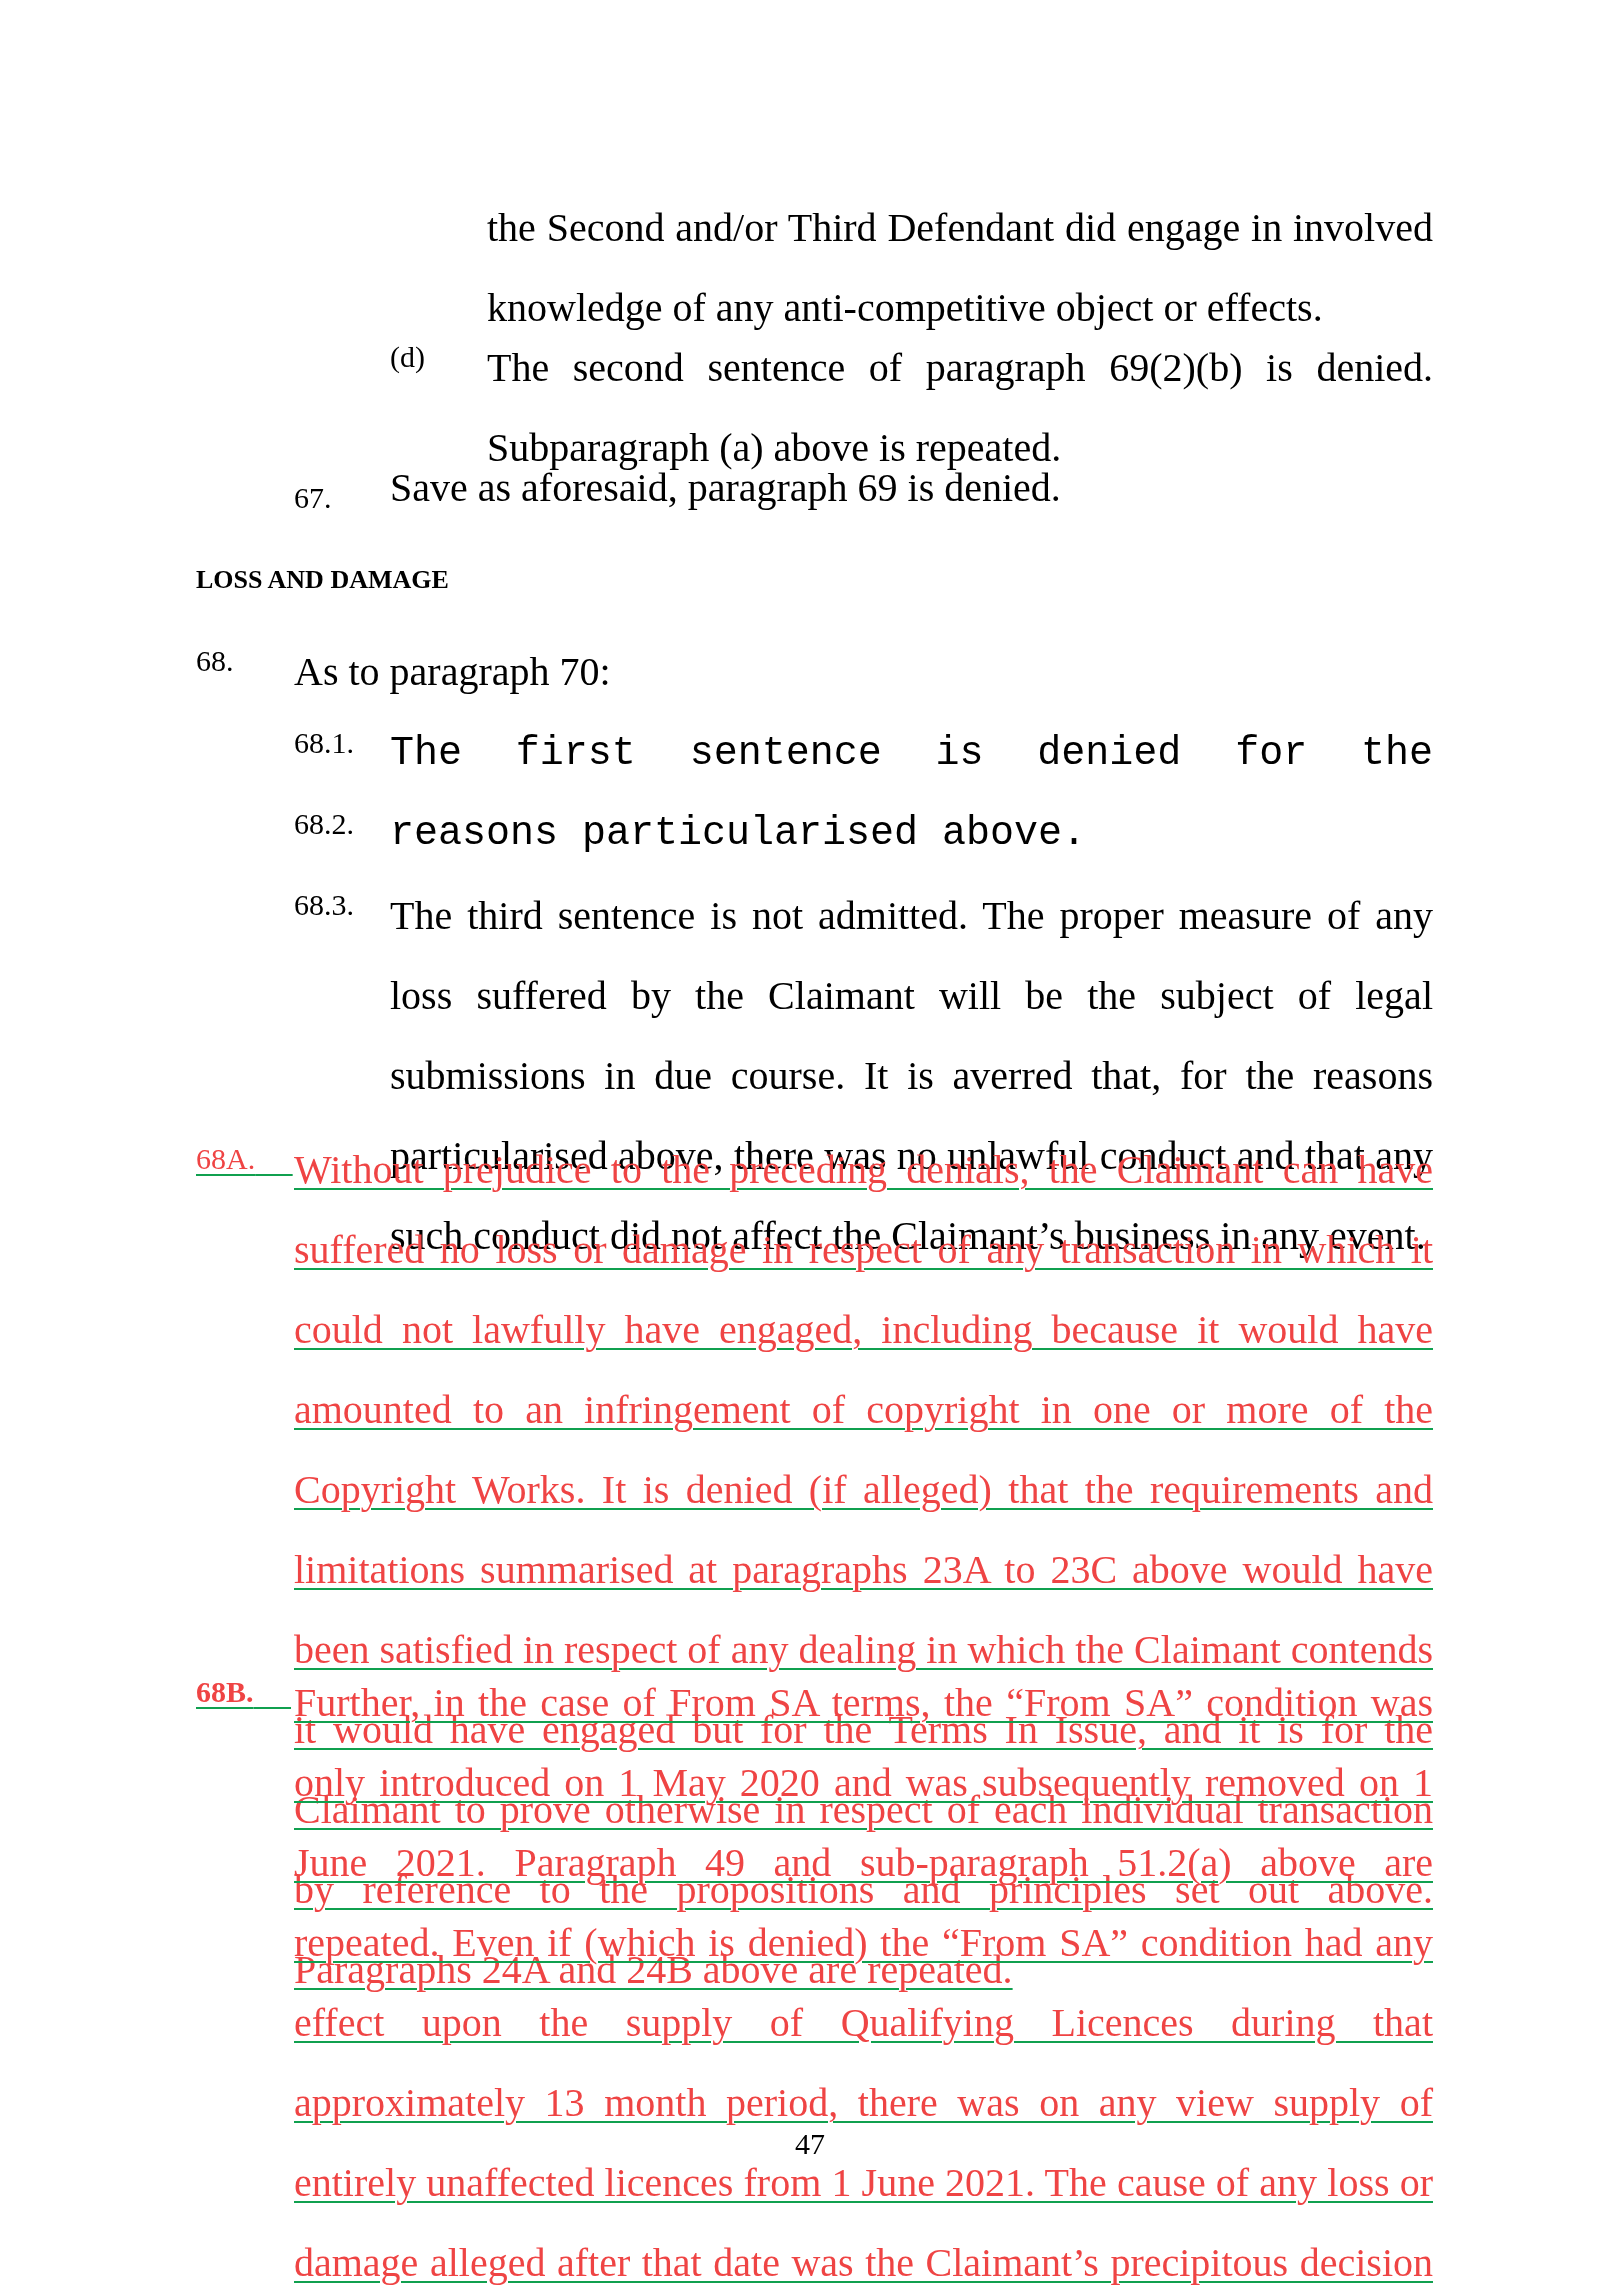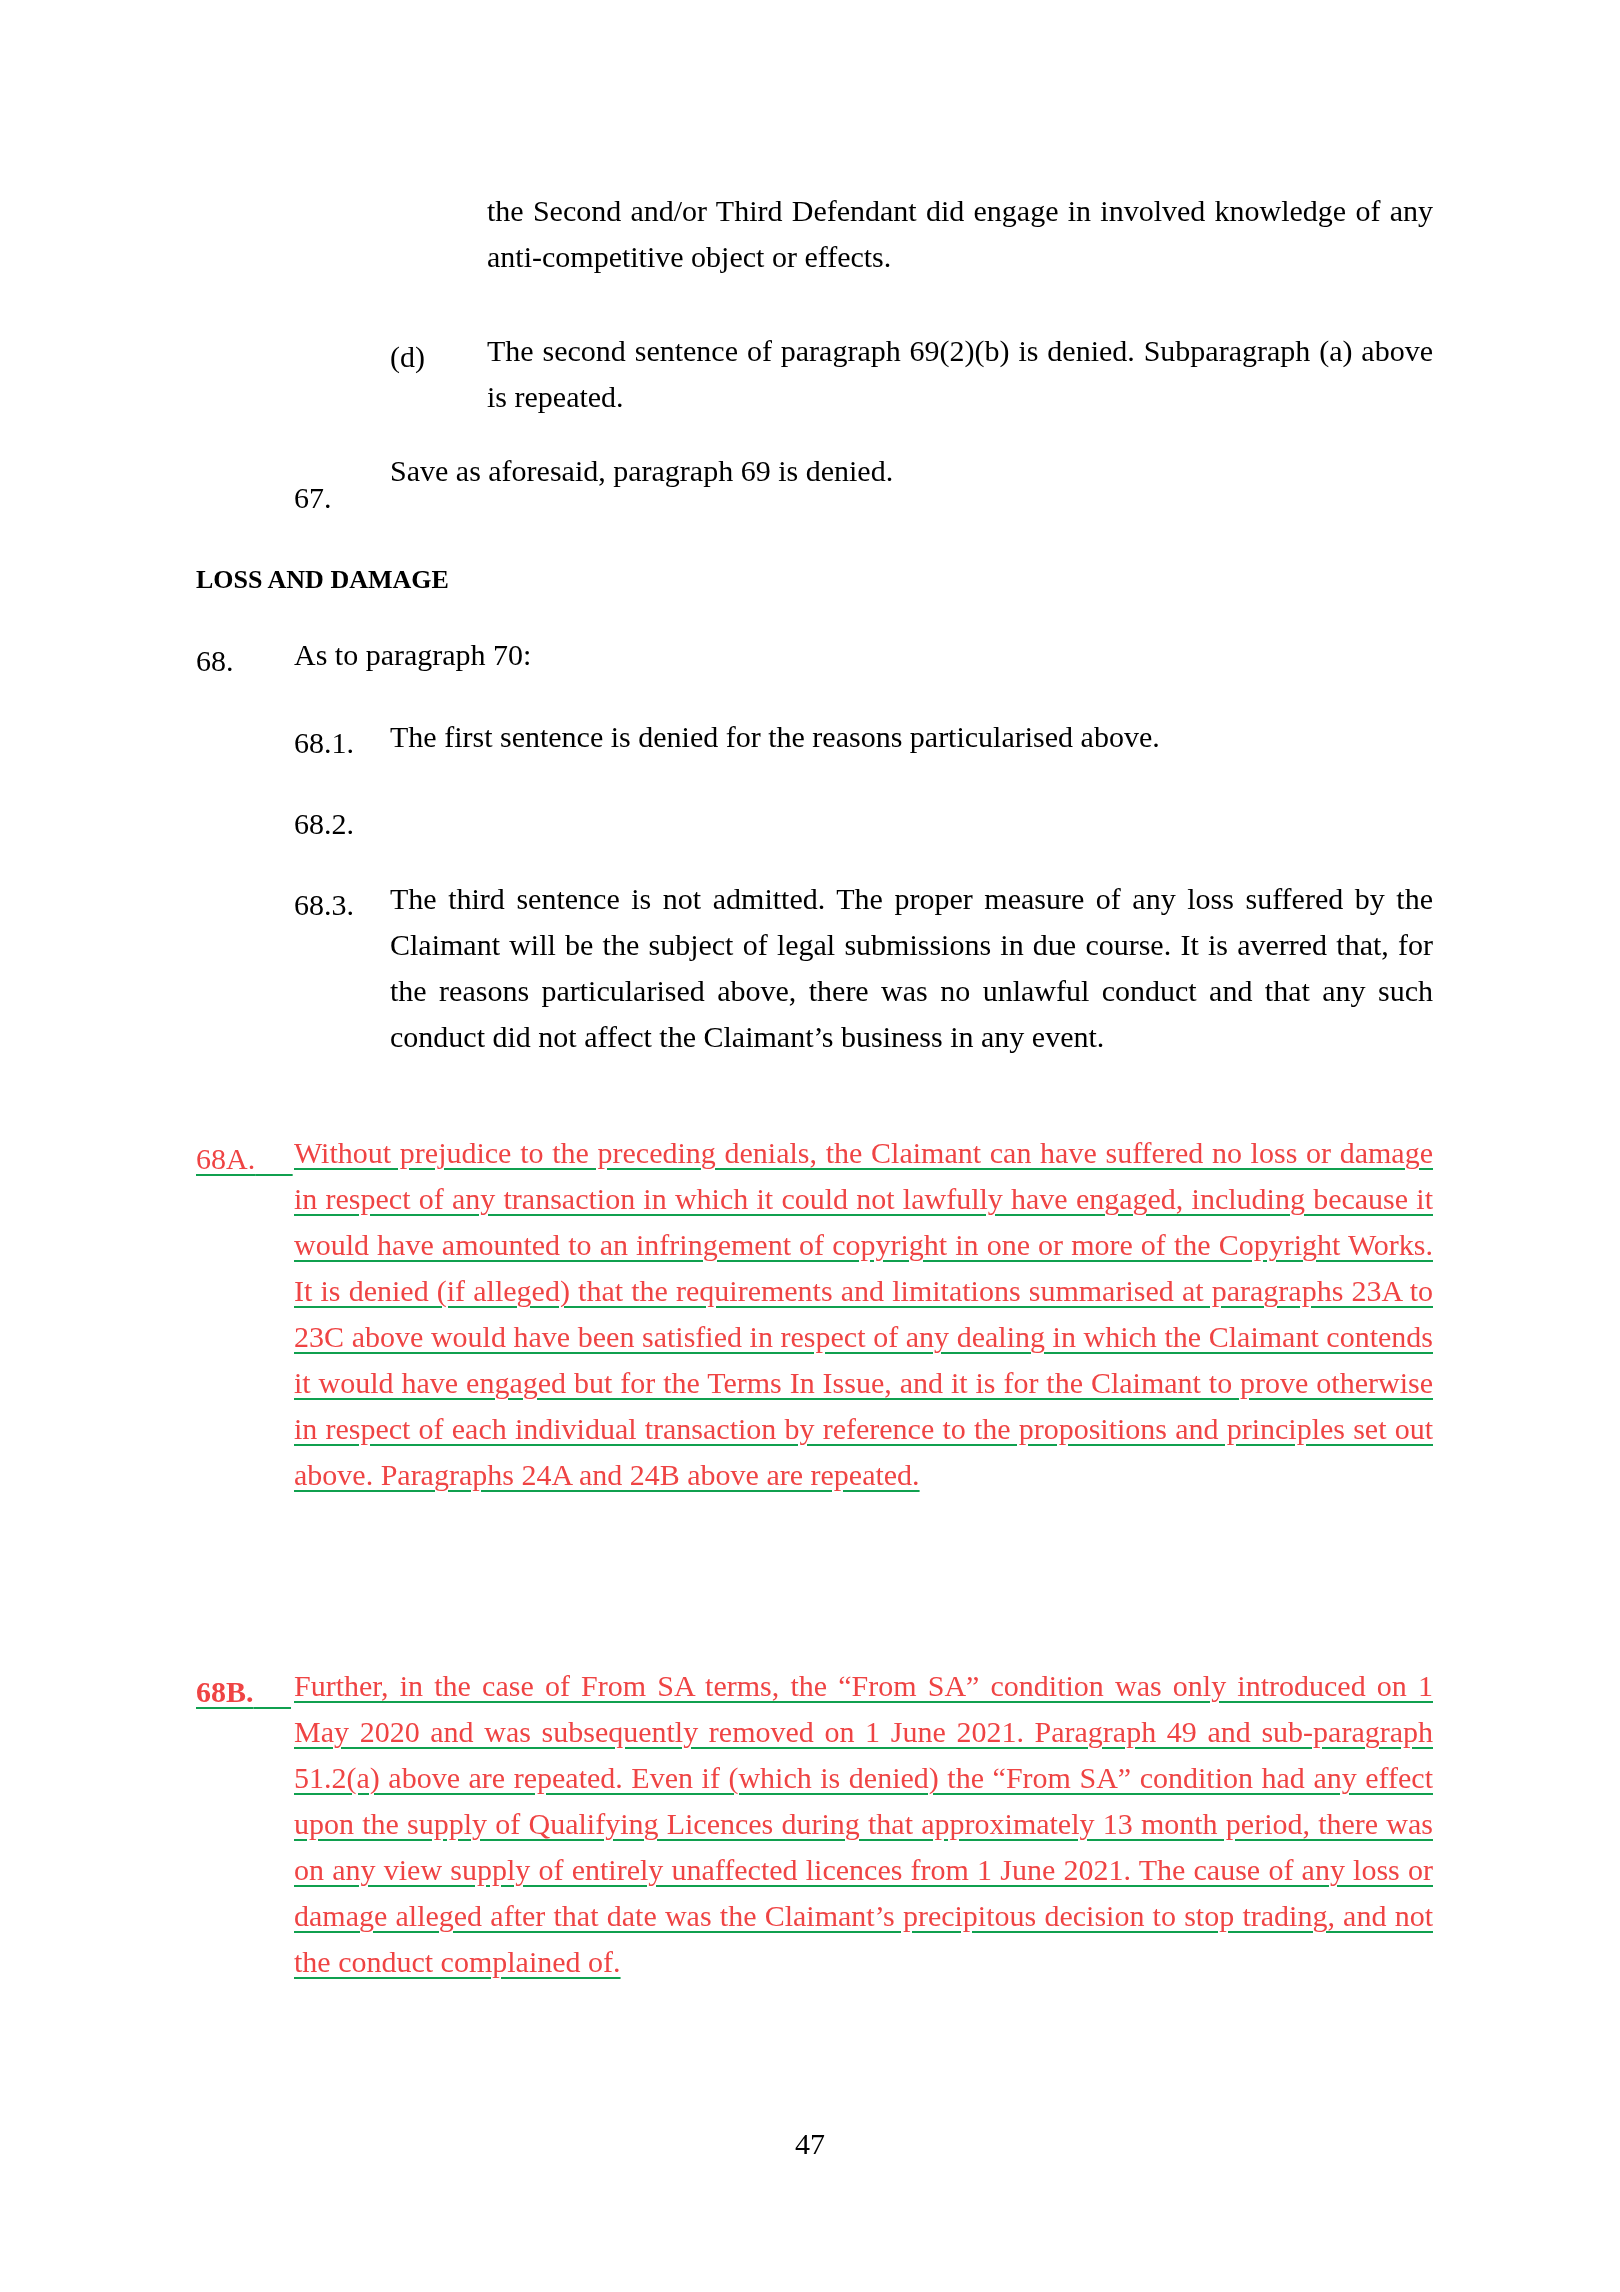--- a/index.html
+++ b/index.html
@@ -1,19 +1,19 @@
 <!DOCTYPE html>
 <html><head>
 <meta charset="utf-8">
 <style>
   html, body { margin: 0; padding: 0; background: #ffffff; }
   body { width: 1620px; height: 2293px; position: relative; overflow: hidden;
          font-family: "Liberation Serif", "DejaVu Serif", serif; color: #000; }
   .page { position: absolute; left: 0; top: 0; width: 1620px; height: 2293px; }
-  .block { position: absolute; font-size: 30px; line-height: 46px; text-align: justify; }
+  .block { position: absolute; font-size: 40px; line-height: 80px; text-align: justify; }
   .num { position: absolute; font-size: 30px; line-height: 57px; }
   .heading { position: absolute; font-size: 26px; font-weight: bold; line-height: 57px; }
   .green { color: #ef4444; text-decoration: underline; text-decoration-color: #10a04f;
            text-decoration-thickness: 2px; text-underline-offset: 4.9px; }
   .pagenum { position: absolute; left: 0; width: 1620px; text-align: center; font-size: 30px; top: 2127px; }
 </style>
 </head>
 <body>
 
 <div class="page">
@@ -25,21 +25,21 @@
 
   <div class="num" style="left:294px; top:469px;">67.</div>
   <div class="block" style="left:390px; top:448px; width:1043px;">Save as aforesaid, paragraph 69 is denied.</div>
 
   <div class="heading" style="left:196px; top:551px;">LOSS AND DAMAGE</div>
 
   <div class="num" style="left:196px; top:632px;">68.</div>
   <div class="block" style="left:294px; top:632px; width:1139px;">As to paragraph 70:</div>
 
   <div class="num" style="left:294px; top:714px;">68.1.</div>
-  <div class="block" style="left:390px; top:714px; width:1043px;">The first sentence is denied for the reasons particularised above.</div>
+  <div class="block" style="left:390px; top:714px; width:1043px;font-family:Liberation Mono, monospace;">The first sentence is denied for the reasons particularised above.</div>
 
   <div class="num" style="left:294px; top:795px;text-align:center;">68.2.</div>
 
   <div class="num" style="left:294px; top:876px;">68.3.</div>
   <div class="block" style="left:390px; top:876px; width:1043px;">The third sentence is not admitted. The proper measure of any loss suffered by the Claimant will be the subject of legal submissions in due course. It is averred that, for the reasons particularised above, there was no unlawful conduct and that any such conduct did not affect the Claimant’s business in any event.</div>
 
   <div class="num green" style="left:196px; top:1130px; width:98px;"><span>68A.</span>&nbsp;&nbsp;&nbsp;&nbsp;&nbsp;</div>
   <div class="block green" style="left:294px; top:1130px; width:1139px;">Without prejudice to the preceding denials, the Claimant can have suffered no loss or damage in respect of any transaction in which it could not lawfully have engaged, including because it would have amounted to an infringement of copyright in one or more of the Copyright Works.  It is denied (if alleged) that the requirements and limitations summarised at paragraphs 23A to 23C above would have been satisfied in respect of any dealing in which the Claimant contends it would have engaged but for the Terms In Issue, and it is for the Claimant to prove otherwise in respect of each individual transaction by reference to the propositions and principles set out above. Paragraphs 24A and 24B above are repeated.</div>
 
   <div class="num green" style="left:196px; top:1663px; width:98px;font-weight:bold;"><span>68B.</span>&nbsp;&nbsp;&nbsp;&nbsp;&nbsp;</div>

